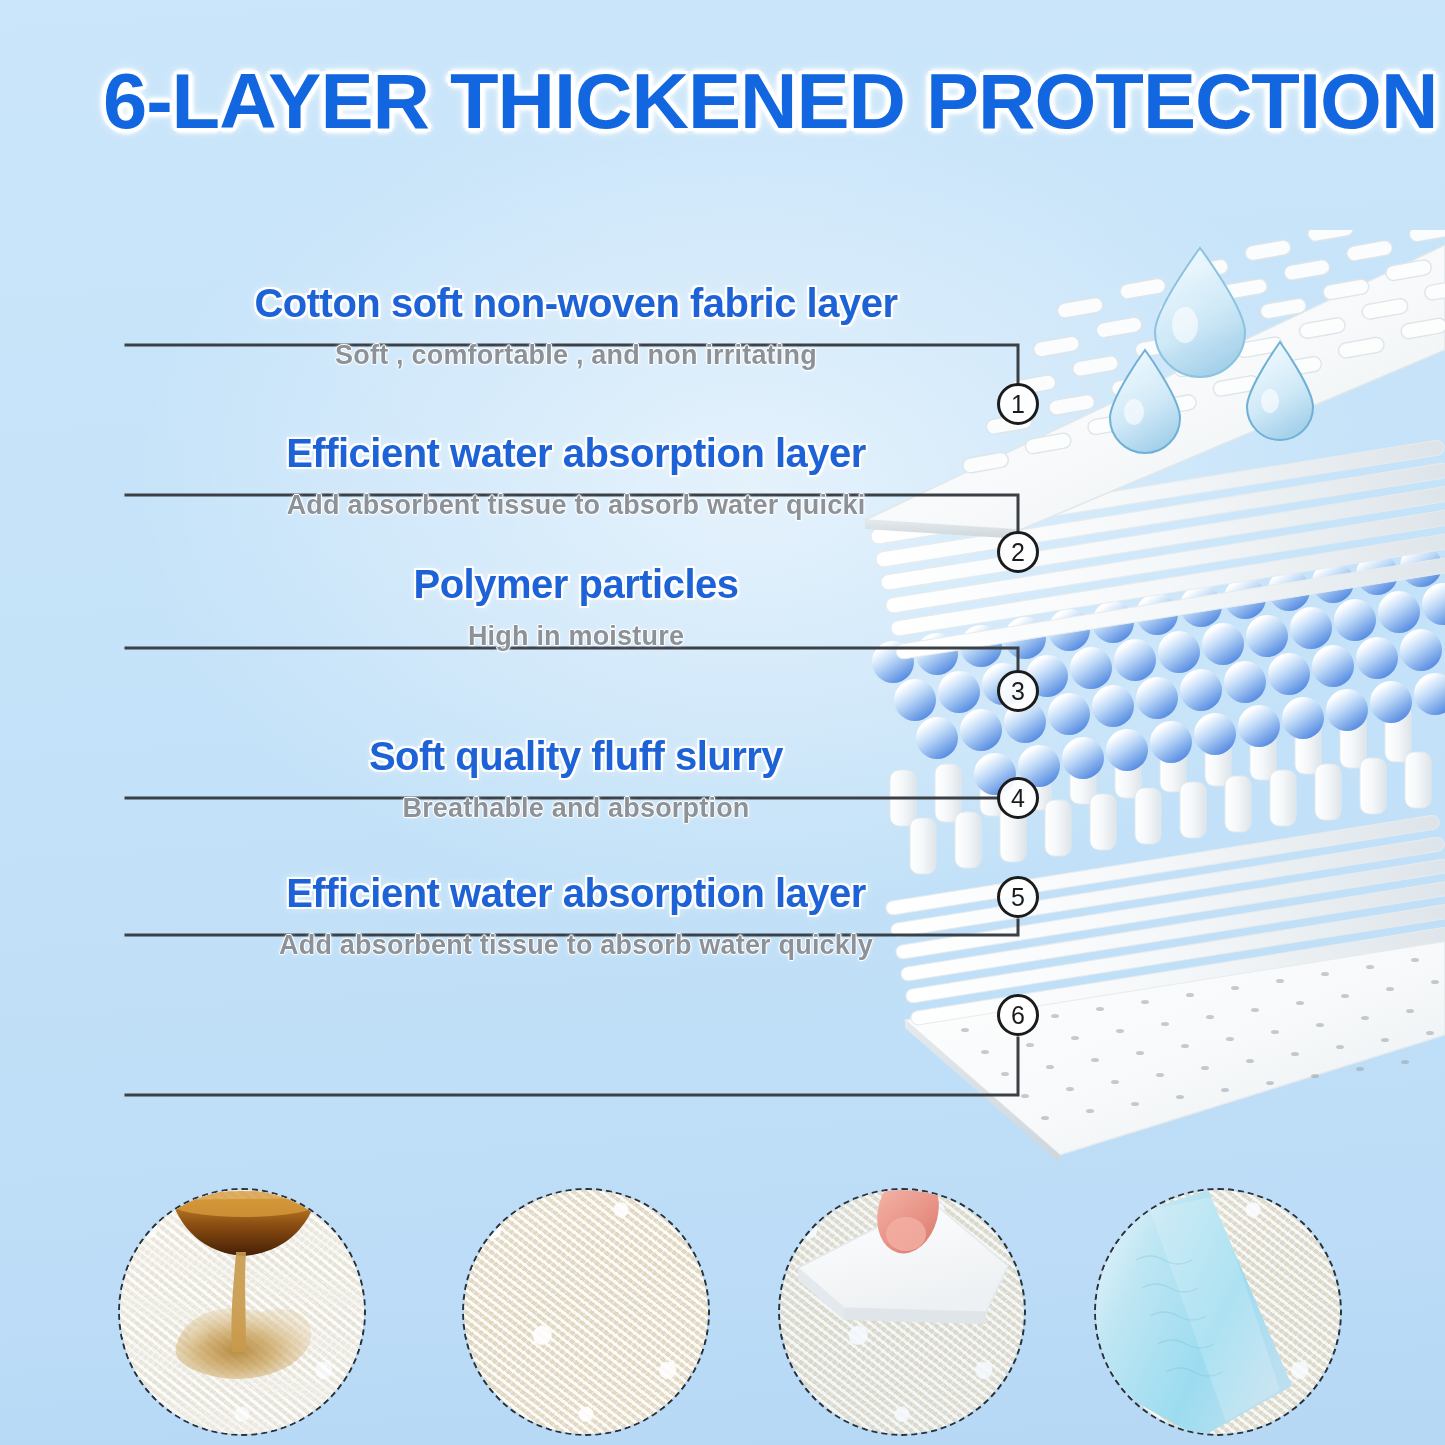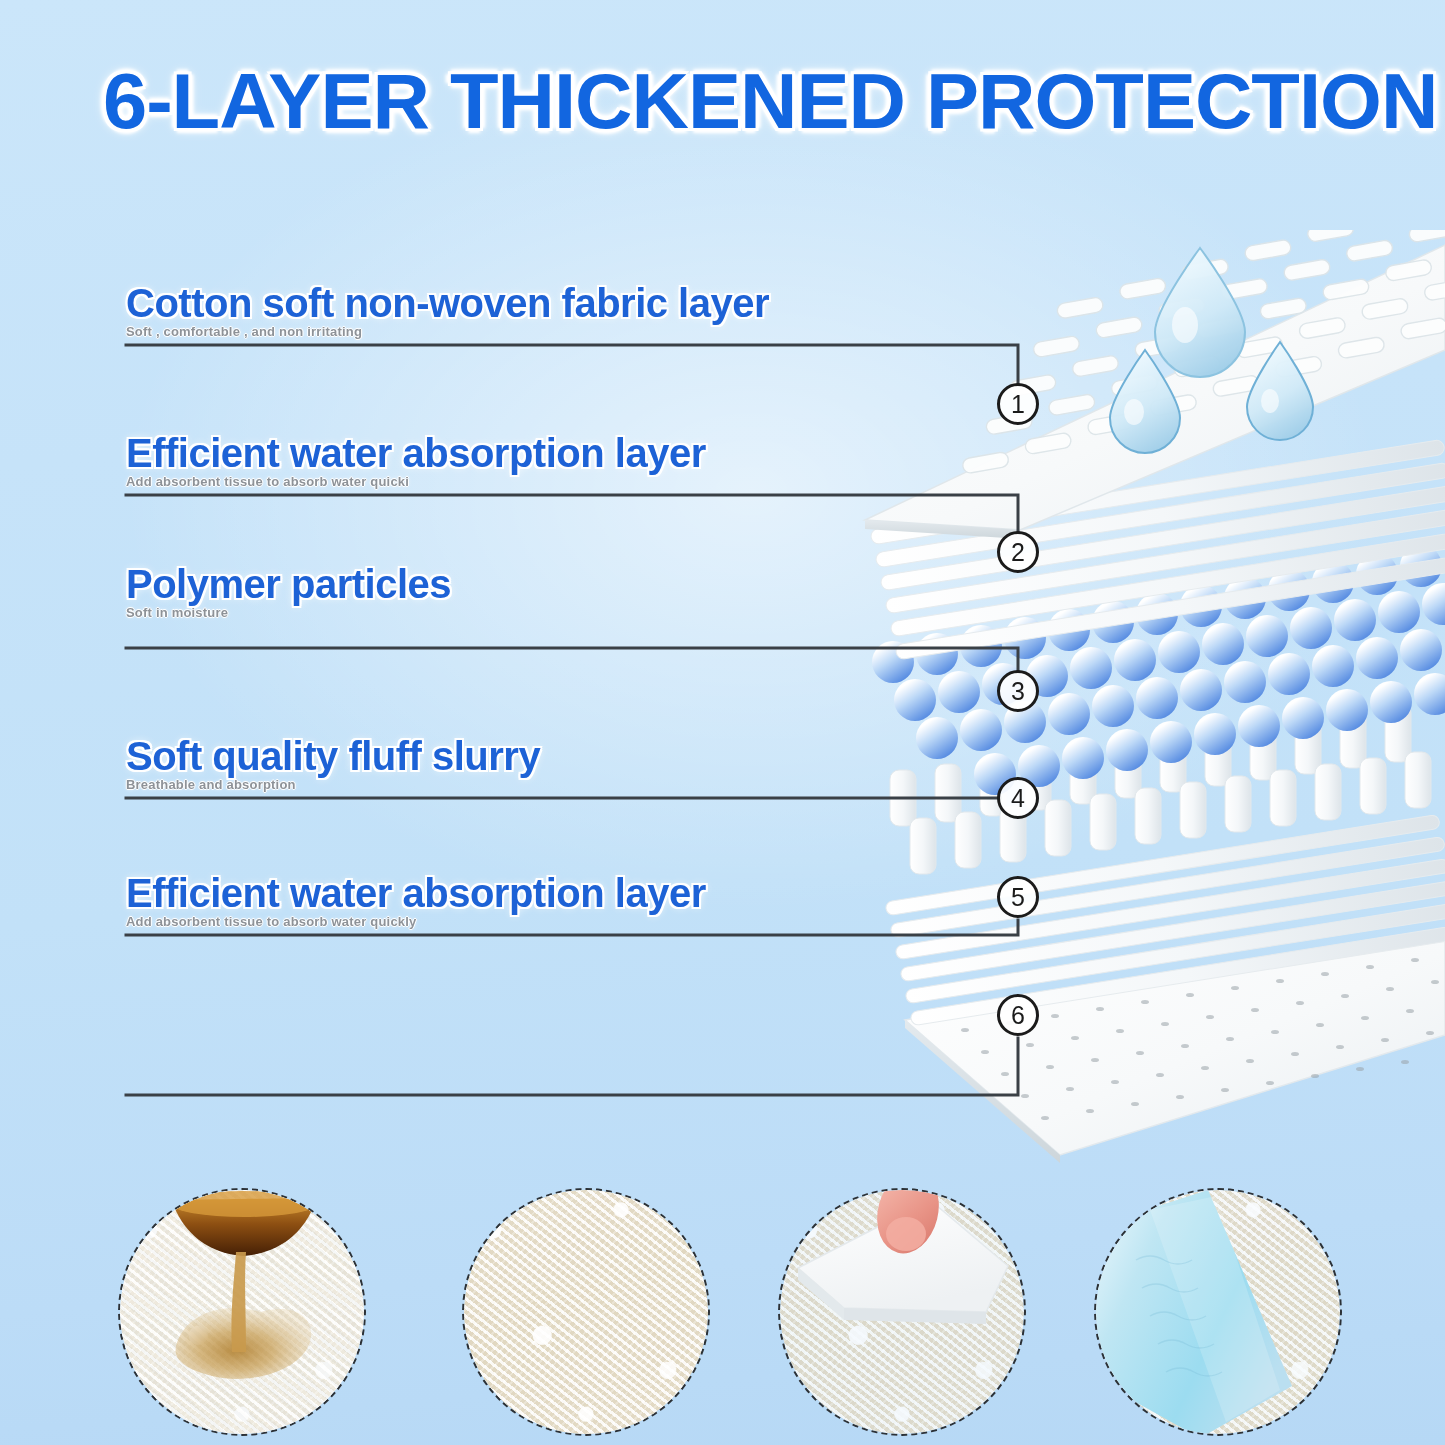--- a/index.html
+++ b/index.html
@@ -46,35 +46,37 @@
       -3px -3px 0 #ffffff, 3px -3px 0 #ffffff, -3px 3px 0 #ffffff, 3px 3px 0 #ffffff,
       -5px 0 3px #ffffff, 5px 0 3px #ffffff, 0 -5px 3px #ffffff, 0 5px 3px #ffffff,
       0 0 10px #ffffff, 0 0 14px #ffffff;
   }
 
   
   .layer-row {
     position: absolute;
     left: 126px;
     width: 900px;
+    text-align: center;
   }
   .layer-title {
     font-size: 40px;
     font-weight: bold;
     color: #1d62d6;
     letter-spacing: -0.5px;
     line-height: 1.05;
     white-space: nowrap;
     text-shadow:
       -2px 0 0 #ffffff, 2px 0 0 #ffffff, 0 -2px 0 #ffffff, 0 2px 0 #ffffff,
       -2px -2px 0 #ffffff, 2px -2px 0 #ffffff, -2px 2px 0 #ffffff, 2px 2px 0 #ffffff,
       0 0 8px rgba(255,255,255,0.95);
   }
   .layer-sub {
-    font-size: 13px;
+    margin-top: 16px;
+    font-size: 27px;
     font-weight: bold;
     color: #8d9298;
     letter-spacing: 0.2px;
     white-space: nowrap;
     text-shadow:
       -1px 0 0 #ffffff, 1px 0 0 #ffffff, 0 -1px 0 #ffffff, 0 1px 0 #ffffff,
       0 0 4px rgba(255,255,255,0.9);
   }
 
   
@@ -481,21 +483,21 @@
     <div class="layer-sub">Soft , comfortable , and non irritating</div>
   </div>
 
   <div class="layer-row" style="top:432px">
     <div class="layer-title">Efficient water absorption layer</div>
     <div class="layer-sub">Add absorbent tissue to absorb water quicki</div>
   </div>
 
   <div class="layer-row" style="top:563px">
     <div class="layer-title">Polymer particles</div>
-    <div class="layer-sub">Soft in moisture</div>
+    <div class="layer-sub">High in moisture</div>
   </div>
 
   <div class="layer-row" style="top:735px">
     <div class="layer-title">Soft quality fluff slurry</div>
     <div class="layer-sub">Breathable and absorption</div>
   </div>
 
   <div class="layer-row" style="top:872px">
     <div class="layer-title">Efficient water absorption layer</div>
     <div class="layer-sub">Add absorbent tissue to absorb water quickly</div>

